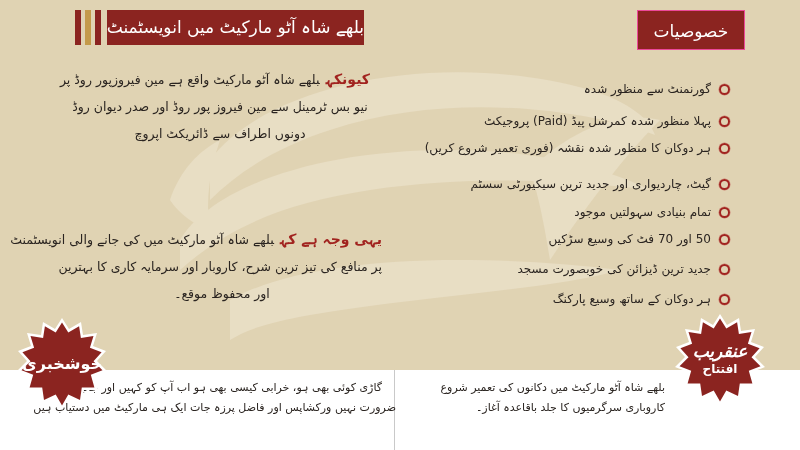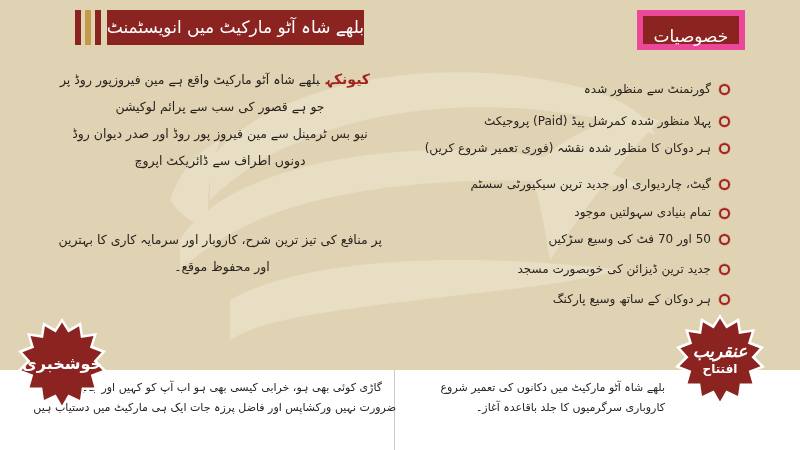--- a/index.html
+++ b/index.html
@@ -39,21 +39,21 @@
       color: #fff; direction: rtl; text-align: center;
       font-size: 17px; line-height: 35px; margin-left: 2px;
       font-family: "DejaVu Sans", sans-serif;
       white-space: nowrap; overflow: hidden;
     }
     
     .right-header {
       position: absolute; left: 637px; top: 10px; width: 108px; height: 40px;
       background: #8b2420; color: #fff; direction: rtl; text-align: center;
       font-size: 17px; line-height: 40px;
-      border: 6px solid #ec4899;
+      border: 1px solid #ec4899;
     }
     
     .left-text {
       position: absolute; left: 70px; width: 300px; direction: rtl;
       text-align: center; font-size: 12.5px; color: #2a2420;
     }
     .left-text .line { height: 27px; line-height: 27px; white-space: nowrap; }
     .accent { color: #a1231f; font-weight: bold; font-size: 14px; margin-left: 6px; }
     
     .features {
@@ -104,26 +104,28 @@
     <div class="stripe red"></div>
     <div class="title-bar">بلھے شاہ آٹو مارکیٹ میں انویسٹمنٹ</div>
   </div>
 
   <div class="right-header">خصوصیات</div>
 
   <div class="left-text" style="top:66px;">
     <div class="line">
       <span class="accent">کیونکہ</span><span>بلھے شاہ آٹو مارکیٹ واقع ہے مین فیروزپور روڈ پر</span>
     </div>
-    <div class="line">جو ہے قصور کی سب سے پرائم لوکیشن</div>
     <div class="line">نیو بس ٹرمینل سے مین فیروز پور روڈ اور صدر دیوان روڈ</div>
     <div class="line">دونوں اطراف سے ڈائریکٹ اپروچ</div>
   </div>
 
   <div class="left-text" style="top:226px; width:320px; left:62px;">
+    <div class="line">
+      <span class="accent">یہی وجہ ہے کہ</span><span>بلھے شاہ آٹو مارکیٹ میں کی جانے والی انویسٹمنٹ</span>
+    </div>
     <div class="line">پر منافع کی تیز ترین شرح، کاروبار اور سرمایہ کاری کا بہترین</div>
     <div class="line">اور محفوظ موقع۔</div>
   </div>
 
   <div class="features">
     <div class="feature" style="top:4px;">
       <span class="bullet"></span>
       <span>گورنمنٹ سے منظور شدہ</span>
     </div>
     <div class="feature" style="top:36px;justify-content:center;">
@@ -131,21 +133,21 @@
       <span>پہلا منظور شدہ کمرشل پیڈ (Paid) پروجیکٹ</span>
     </div>
     <div class="feature" style="top:63px;">
       <span class="bullet"></span>
       <span>ہر دوکان کا منظور شدہ نقشہ (فوری تعمیر شروع کریں)</span>
     </div>
     <div class="feature" style="top:99px;">
       <span class="bullet"></span>
       <span>گیٹ، چاردیواری اور جدید ترین سیکیورٹی سسٹم</span>
     </div>
-    <div class="feature" style="top:127px;align-items:flex-end;">
+    <div class="feature" style="top:127px;">
       <span class="bullet"></span>
       <span>تمام بنیادی سہولتیں موجود</span>
     </div>
     <div class="feature" style="top:154px;">
       <span class="bullet"></span>
       <span>50 اور 70 فٹ کی وسیع سڑکیں</span>
     </div>
     <div class="feature" style="top:184px;">
       <span class="bullet"></span>
       <span>جدید ترین ڈیزائن کی خوبصورت مسجد</span>

